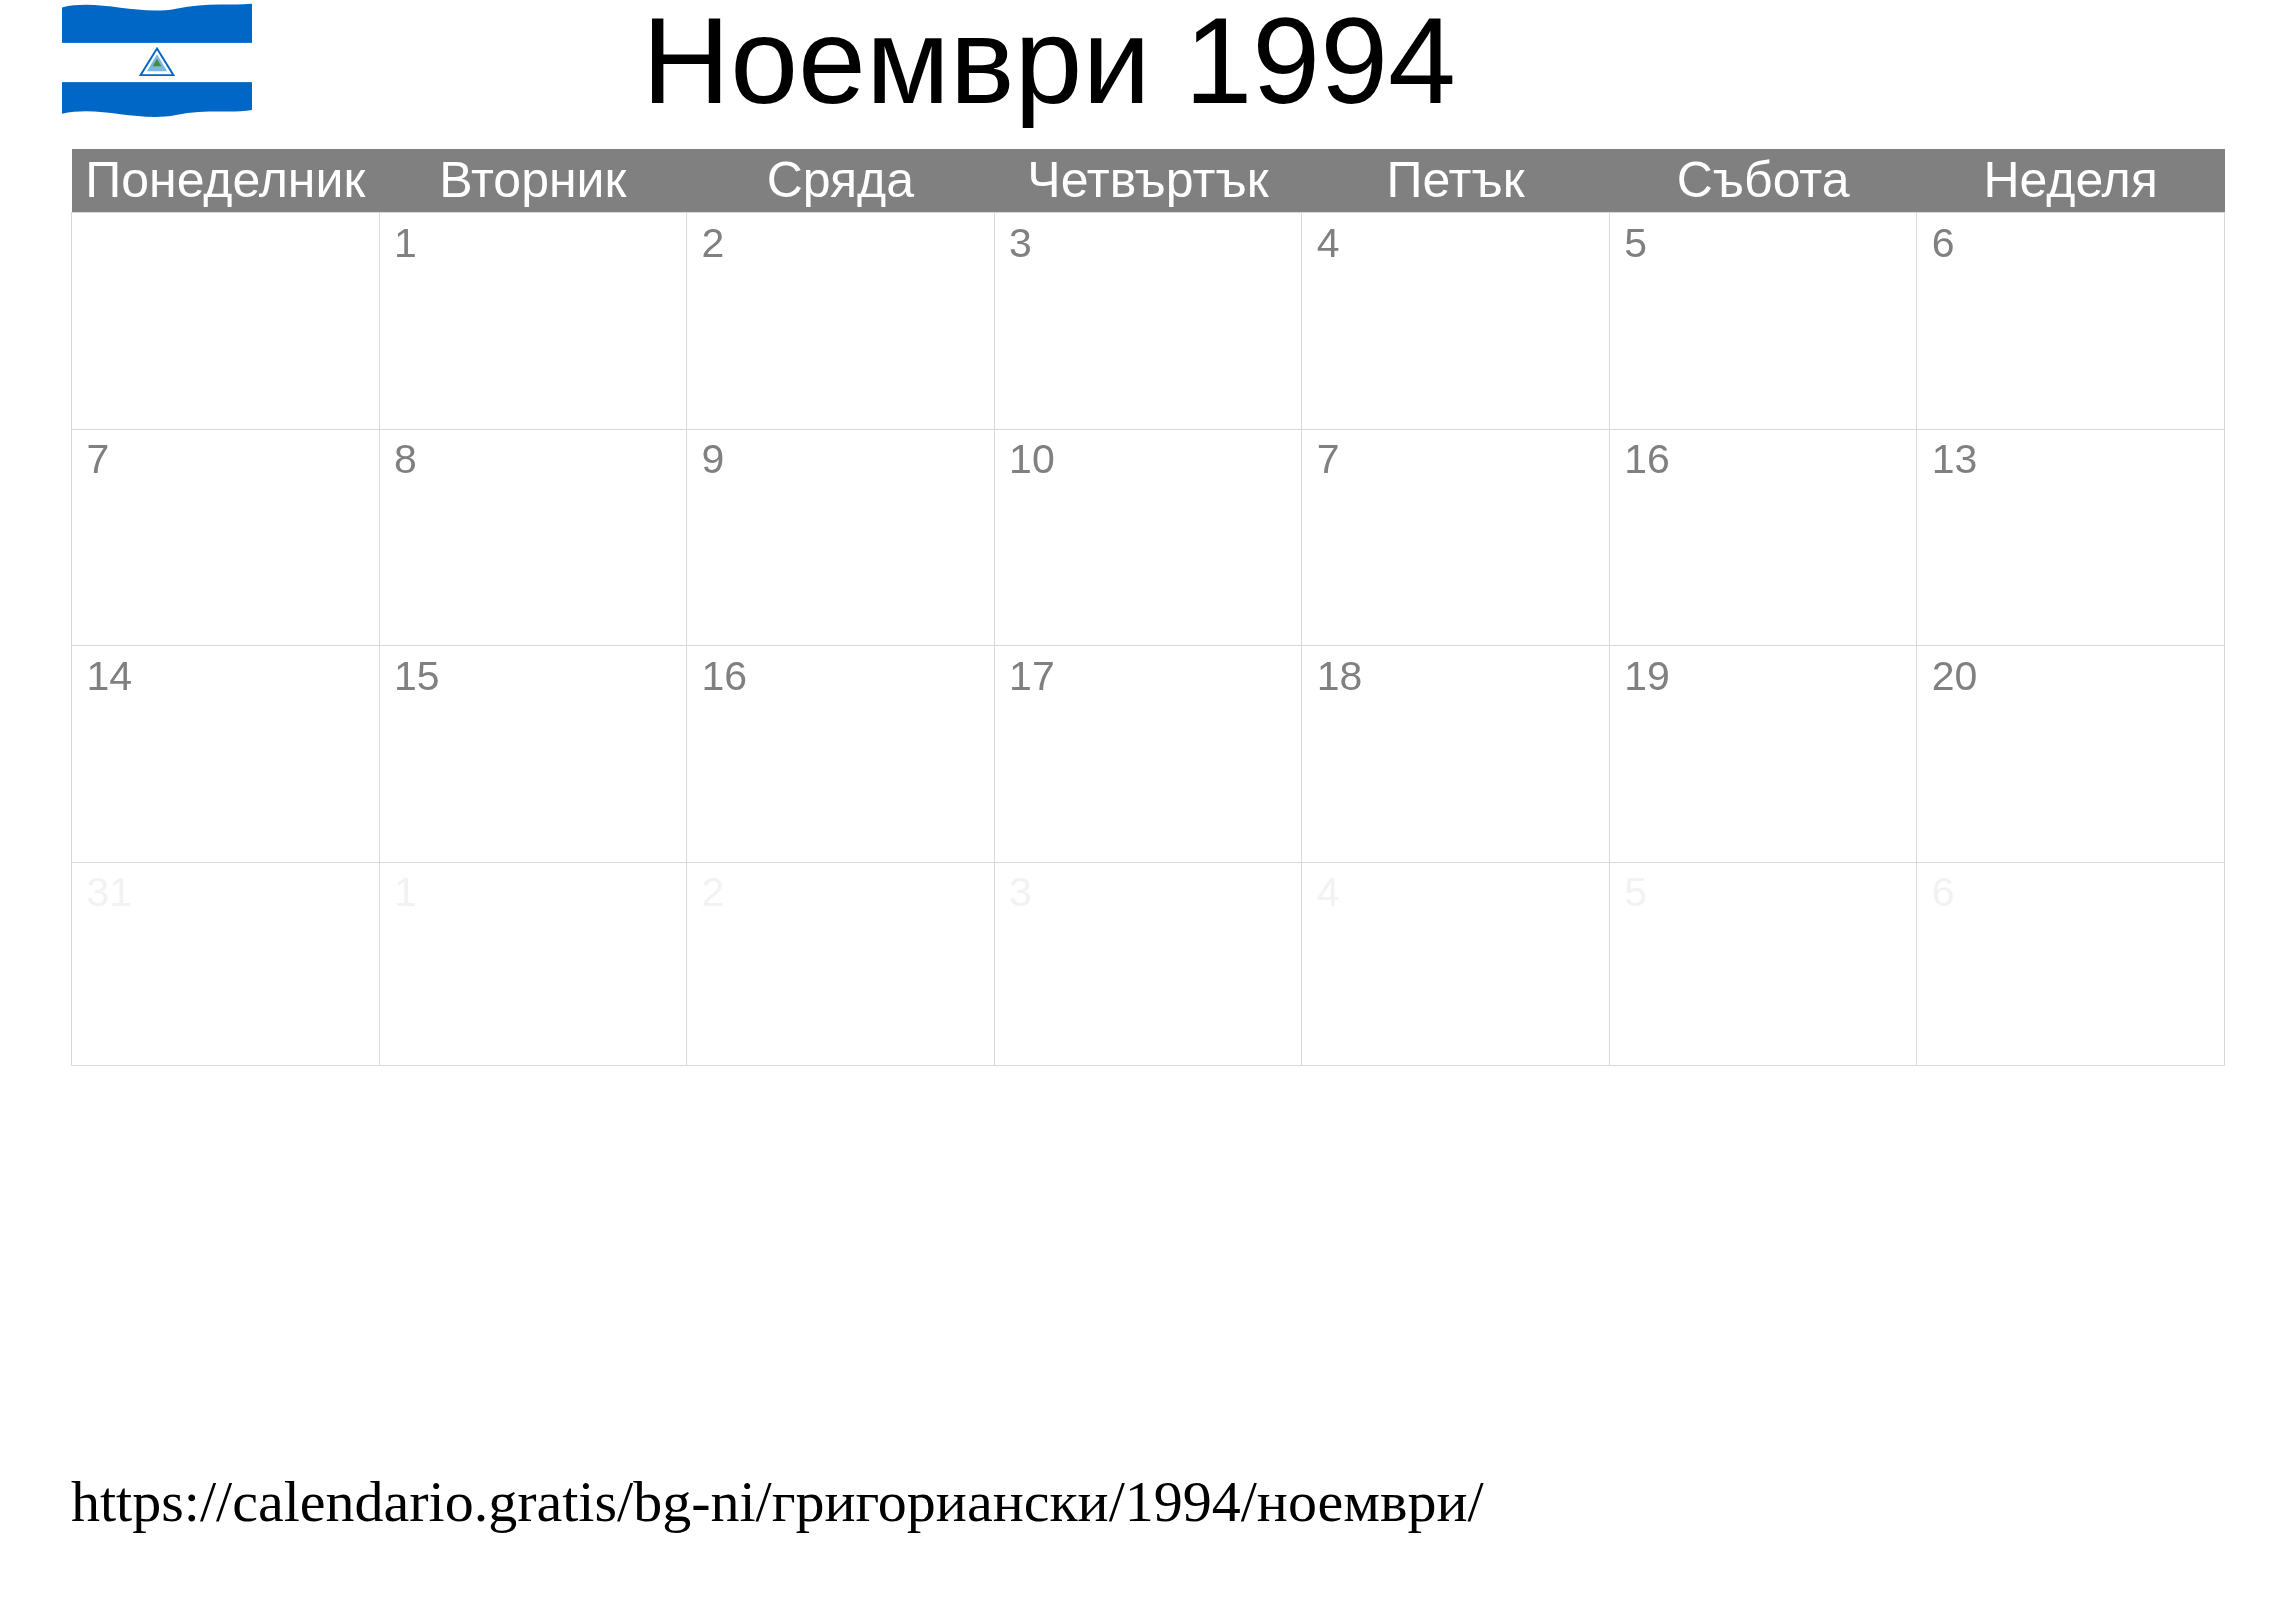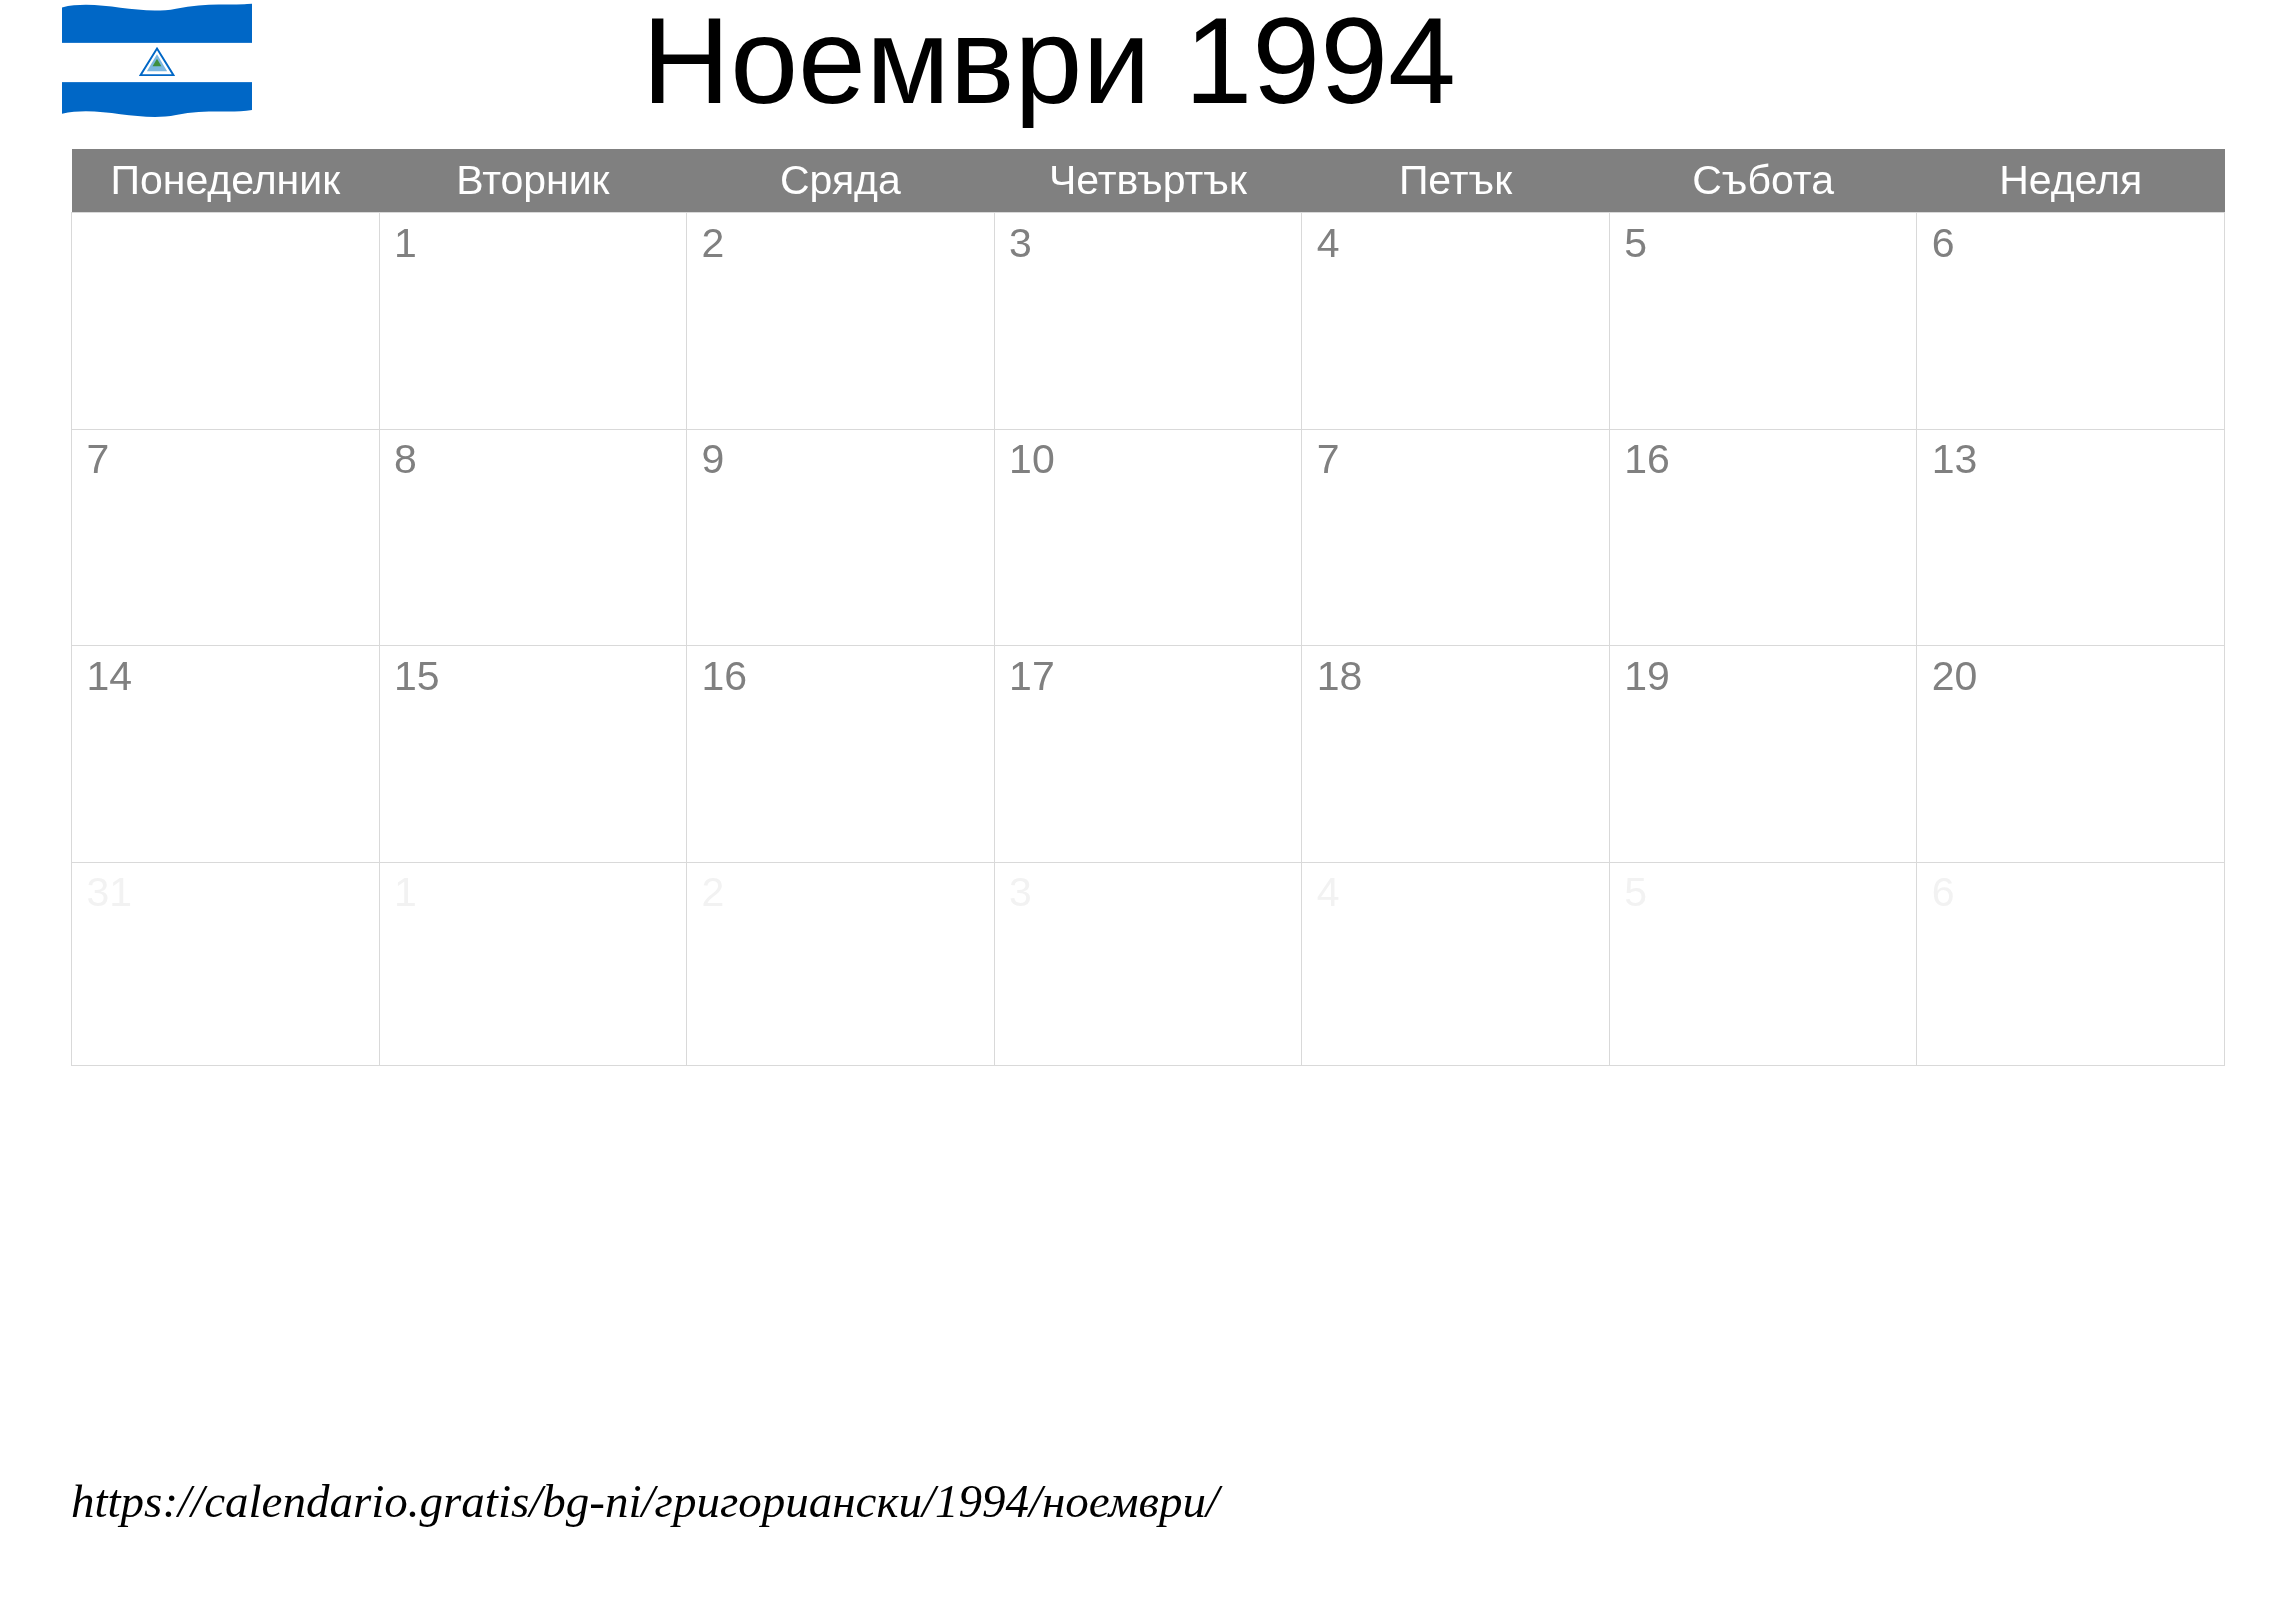--- a/index.html
+++ b/index.html
@@ -58,21 +58,21 @@
     left: 71px;
     top: 149px;
     width: 2154px;
     border-collapse: collapse;
     table-layout: fixed;
   }
   .calendar th {
     background: #808080;
     color: #ffffff;
     font-weight: normal;
-    font-size: 41px;
+    font-size: 50px;
     line-height: 41px;
     height: 63px;
     padding: 0;
     text-align: center;
     vertical-align: middle;
     border: none;
   }
   .calendar td {
     border: 1.3px solid #d9d9d9;
     height: 209px;
@@ -87,25 +87,24 @@
     height: 196px;
   }
   .daynum { display: block; }
 
   
   .footer {
     position: absolute;
     left: 71px;
     top: 1476px;
     font-family: "Liberation Serif", serif;
-    font-size: 47px;
+    font-size: 58px;
     line-height: 51px;
     color: #000000;
     white-space: nowrap;
-    font-style: italic;
   }
 </style>
 </head>
 <body>
 
 <div class="page">
 
   <div class="header">
     <div class="flag">
       <svg viewBox="0 0 300 190" xmlns="http://www.w3.org/2000/svg">

